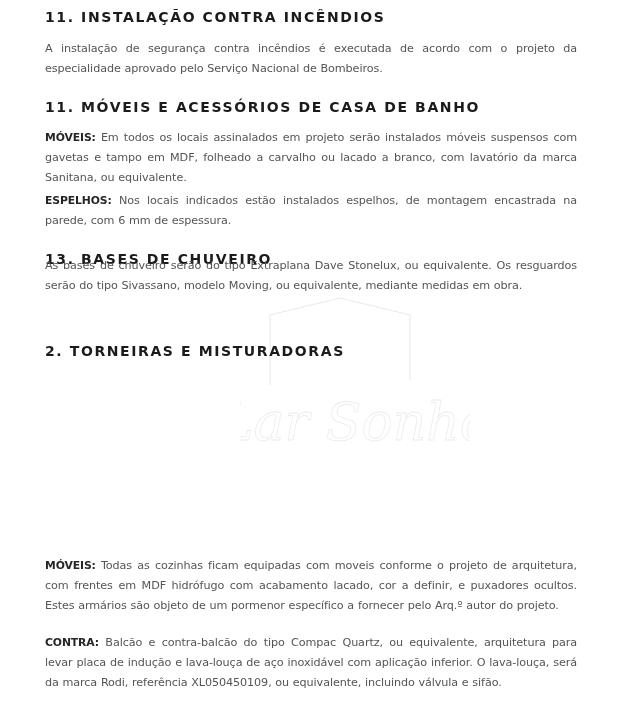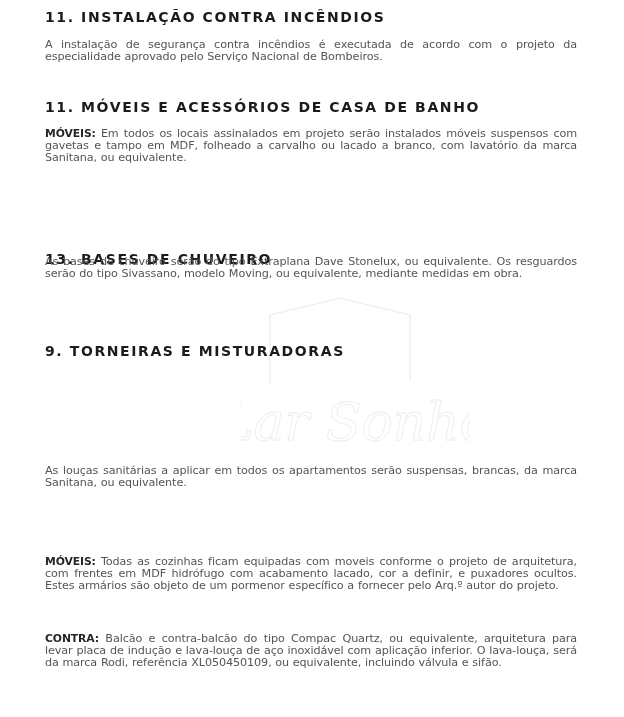--- a/index.html
+++ b/index.html
@@ -4,21 +4,21 @@
 <style>
   html, body { margin: 0; padding: 0; background: #ffffff; }
   body { width: 624px; height: 717px; position: relative; overflow: hidden;
          font-family: "DejaVu Sans", "Liberation Sans", sans-serif; }
   .page { position: absolute; left: 0; top: 0; width: 624px; height: 717px; }
   .watermark { position: absolute; left: 240px; top: 290px; width: 230px; height: 180px; pointer-events: none; }
   .sec-title { position: absolute; left: 45px; width: 540px; margin: 0;
                font-family: "DejaVu Sans", sans-serif; font-weight: bold;
                font-size: 14px; letter-spacing: 1.6px; color: #1b1b1b; line-height: 18px; white-space: nowrap; }
   .para { position: absolute; left: 45px; width: 532px; margin: 0;
-          font-family: "DejaVu Sans", sans-serif; font-size: 11.2px; line-height: 12px;
+          font-family: "DejaVu Sans", sans-serif; font-size: 11.2px; line-height: 20px;
           color: #555555; text-align: justify; letter-spacing: -0.1px; word-spacing: 0.3px; }
   .para .lbl { font-weight: bold; color: #262626; font-size: 10.8px; }
   .para.last { text-align-last: left; }
 </style>
 </head>
 <body>
 
 <div class="page">
 
   <svg class="watermark" viewBox="0 0 230 180">
@@ -27,24 +27,24 @@
       <line x1="30" y1="60" x2="30" y2="95"></line>
     </g>
     <text x="115" y="150" text-anchor="middle" font-family="DejaVu Serif, serif" font-style="italic" font-size="52" fill="none" stroke="#ececec" stroke-width="0.8">Lar Sonho</text>
   </svg>
 
   <h2 class="sec-title" style="top:8px">11. INSTALAÇÃO CONTRA INCÊNDIOS</h2>
   <p class="para last" style="top:39px"><span>A instalação de segurança contra incêndios é executada de acordo com o projeto da especialidade aprovado pelo Serviço Nacional de Bombeiros.</span></p>
 
   <h2 class="sec-title" style="top:98px">11. MÓVEIS E ACESSÓRIOS DE CASA DE BANHO</h2>
   <p class="para last" style="top:128px"><span class="lbl">MÓVEIS:</span><span> Em todos os locais assinalados em projeto serão instalados móveis suspensos com gavetas e tampo em MDF, folheado a carvalho ou lacado a branco, com lavatório da marca Sanitana, ou equivalente.</span></p>
+  <p class="para last" style="top:191px"><span class="lbl">ESPELHOS:</span><span> Nos locais indicados estão instalados espelhos, de montagem encastrada na parede, com 6 mm de espessura.</span></p>
 
   <h2 class="sec-title" style="top:250px">13. BASES DE CHUVEIRO</h2>
   <p class="para last" style="top:256px"><span>As bases de chuveiro serão do tipo Extraplana Dave Stonelux, ou equivalente. Os resguardos serão do tipo Sivassano, modelo Moving, ou equivalente, mediante medidas em obra.</span></p>
 
-  <h2 class="sec-title" style="top:342px">9. TORNEIRAS E MISTURADORAS</h2>
+  <h2 class="sec-title" style="top:342px">2. TORNEIRAS E MISTURADORAS</h2>
 
-  <p class="para last" style="top:465px"><span>As louças sanitárias a aplicar em todos os apartamentos serão suspensas, brancas, da marca Sanitana, ou equivalente.</span></p>
 
   <p class="para last" style="top:556px"><span class="lbl">MÓVEIS:</span><span> Todas as cozinhas ficam equipadas com moveis conforme o projeto de arquitetura, com frentes em MDF hidrófugo com acabamento lacado, cor a definir, e puxadores ocultos. Estes armários são objeto de um pormenor específico a fornecer pelo Arq.º autor do projeto.</span></p>
   <p class="para last" style="top:633px"><span class="lbl">CONTRA:</span><span> Balcão e contra-balcão do tipo Compac Quartz, ou equivalente, arquitetura para levar placa de indução e lava-louça de aço inoxidável com aplicação inferior. O lava-louça, será da marca Rodi, referência XL050450109, ou equivalente, incluindo válvula e sifão.</span></p>
 
 </div>
 
 </body></html>

